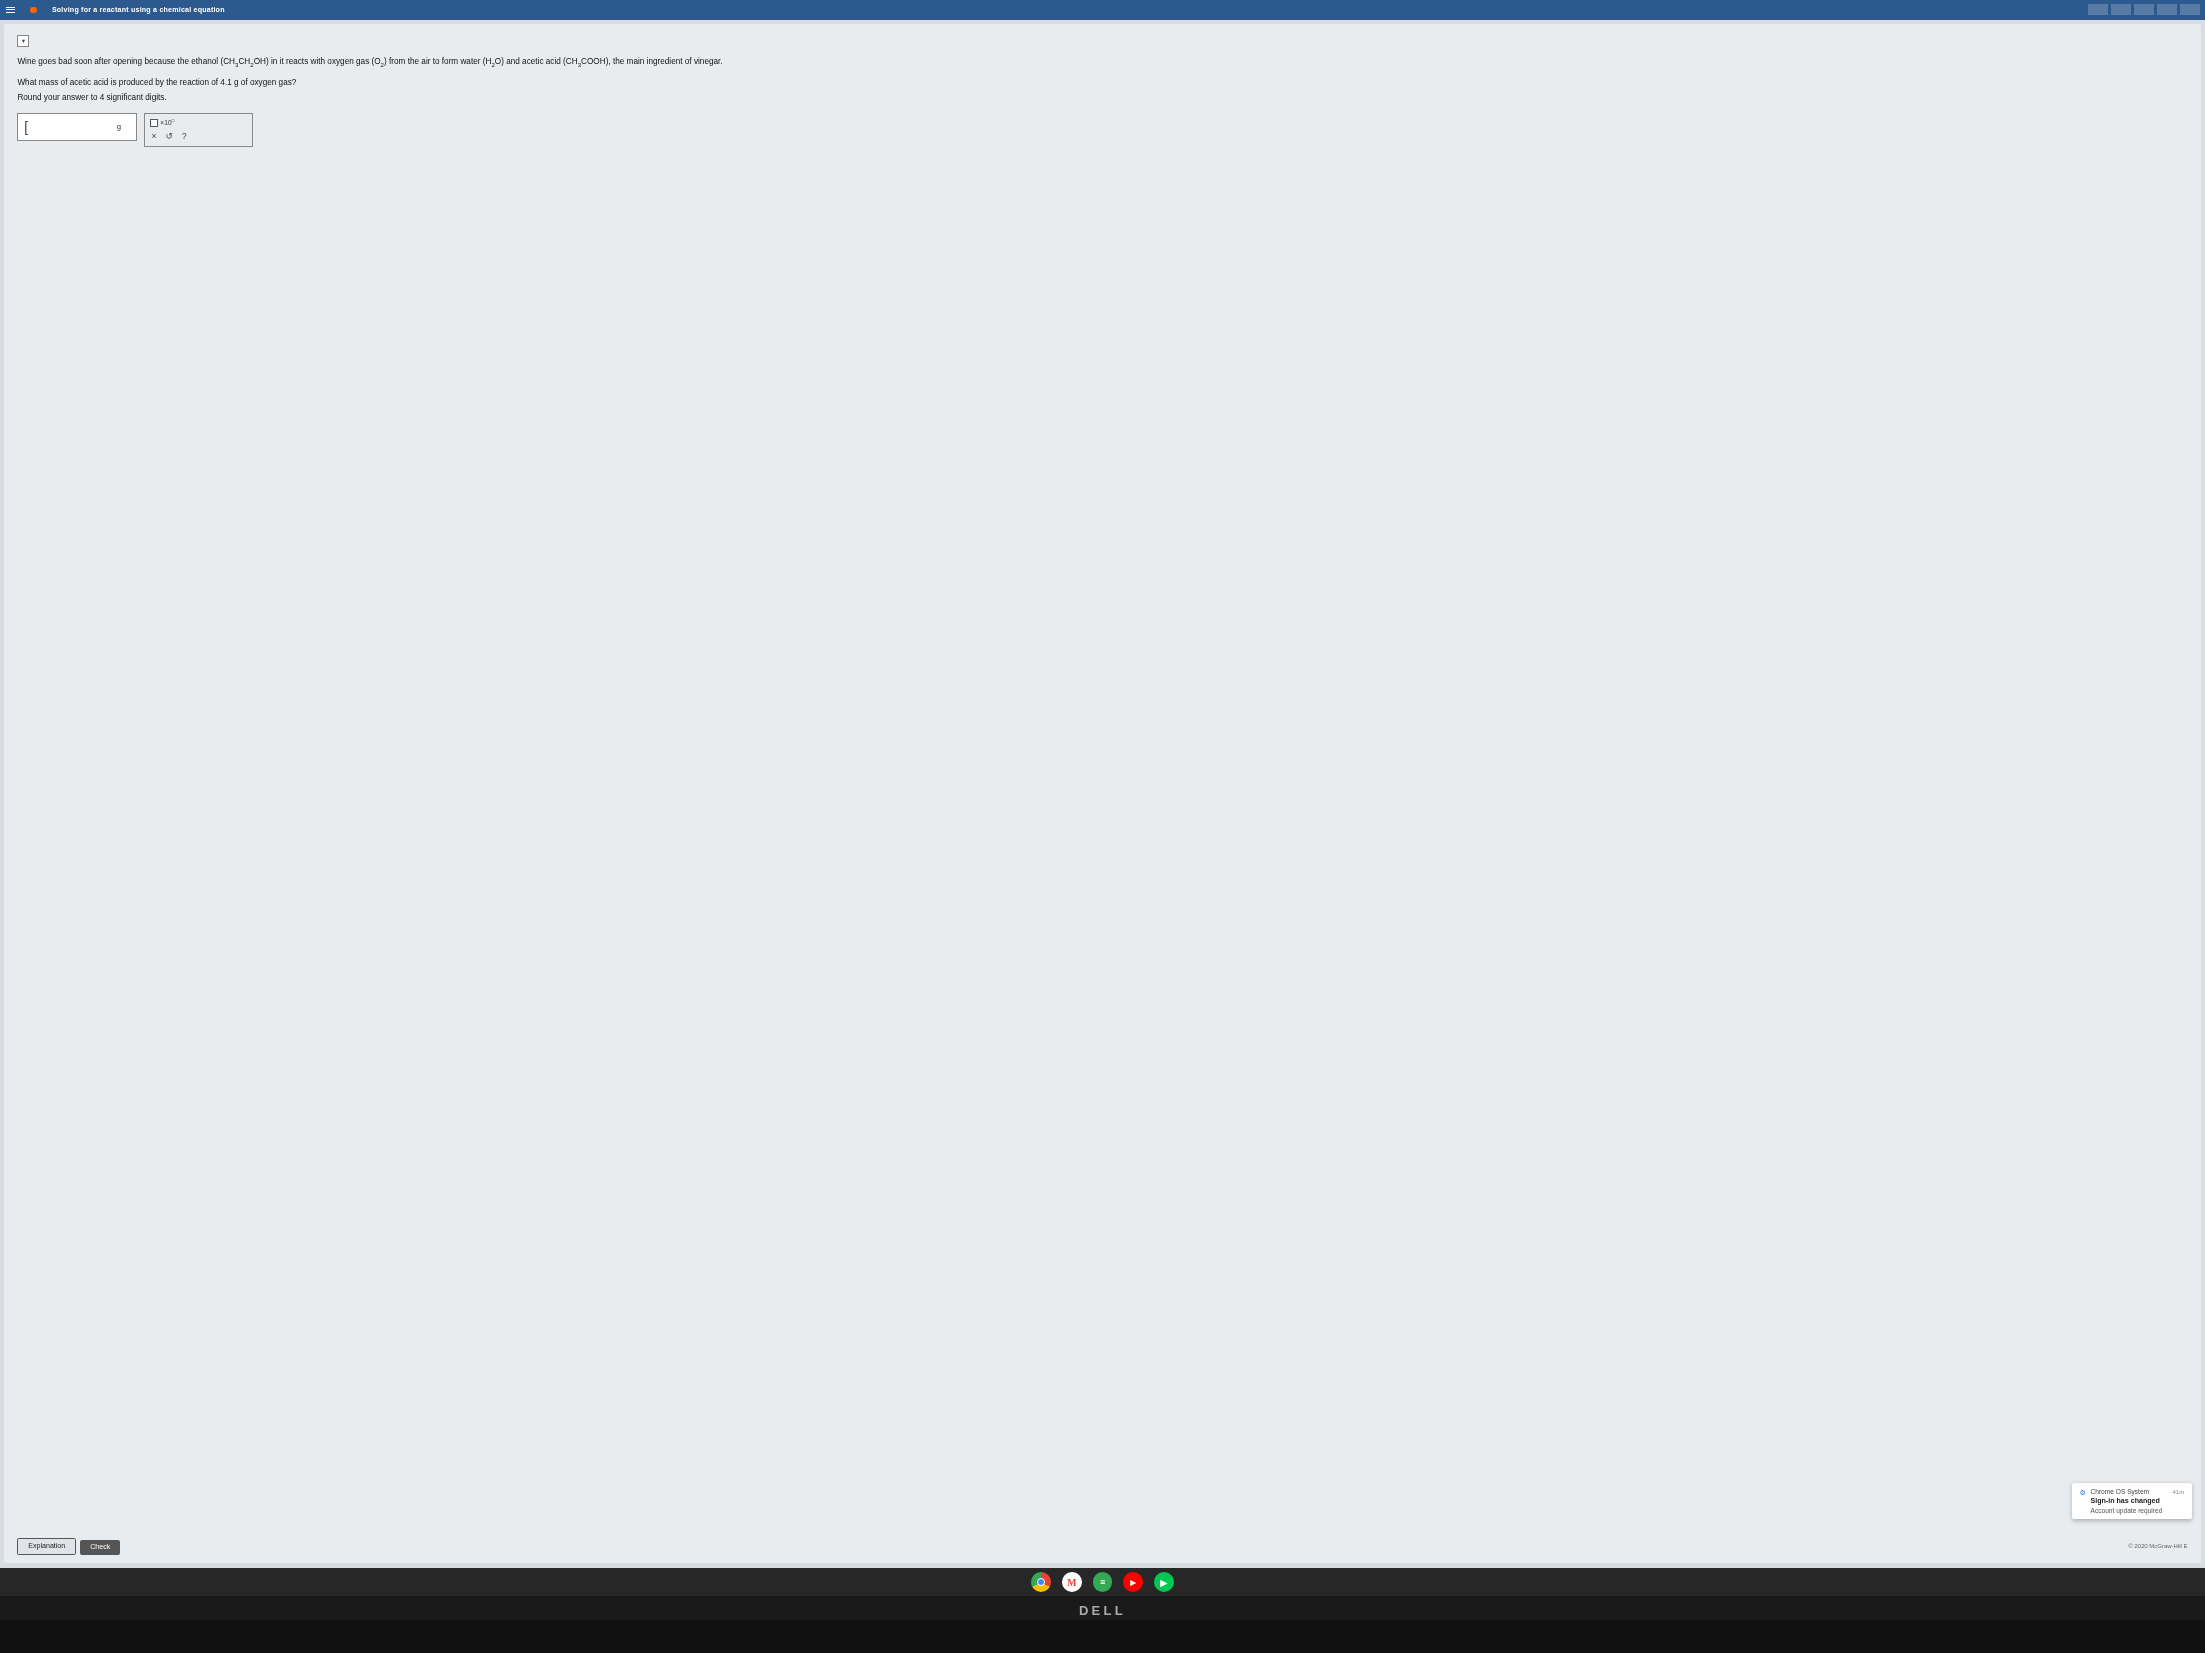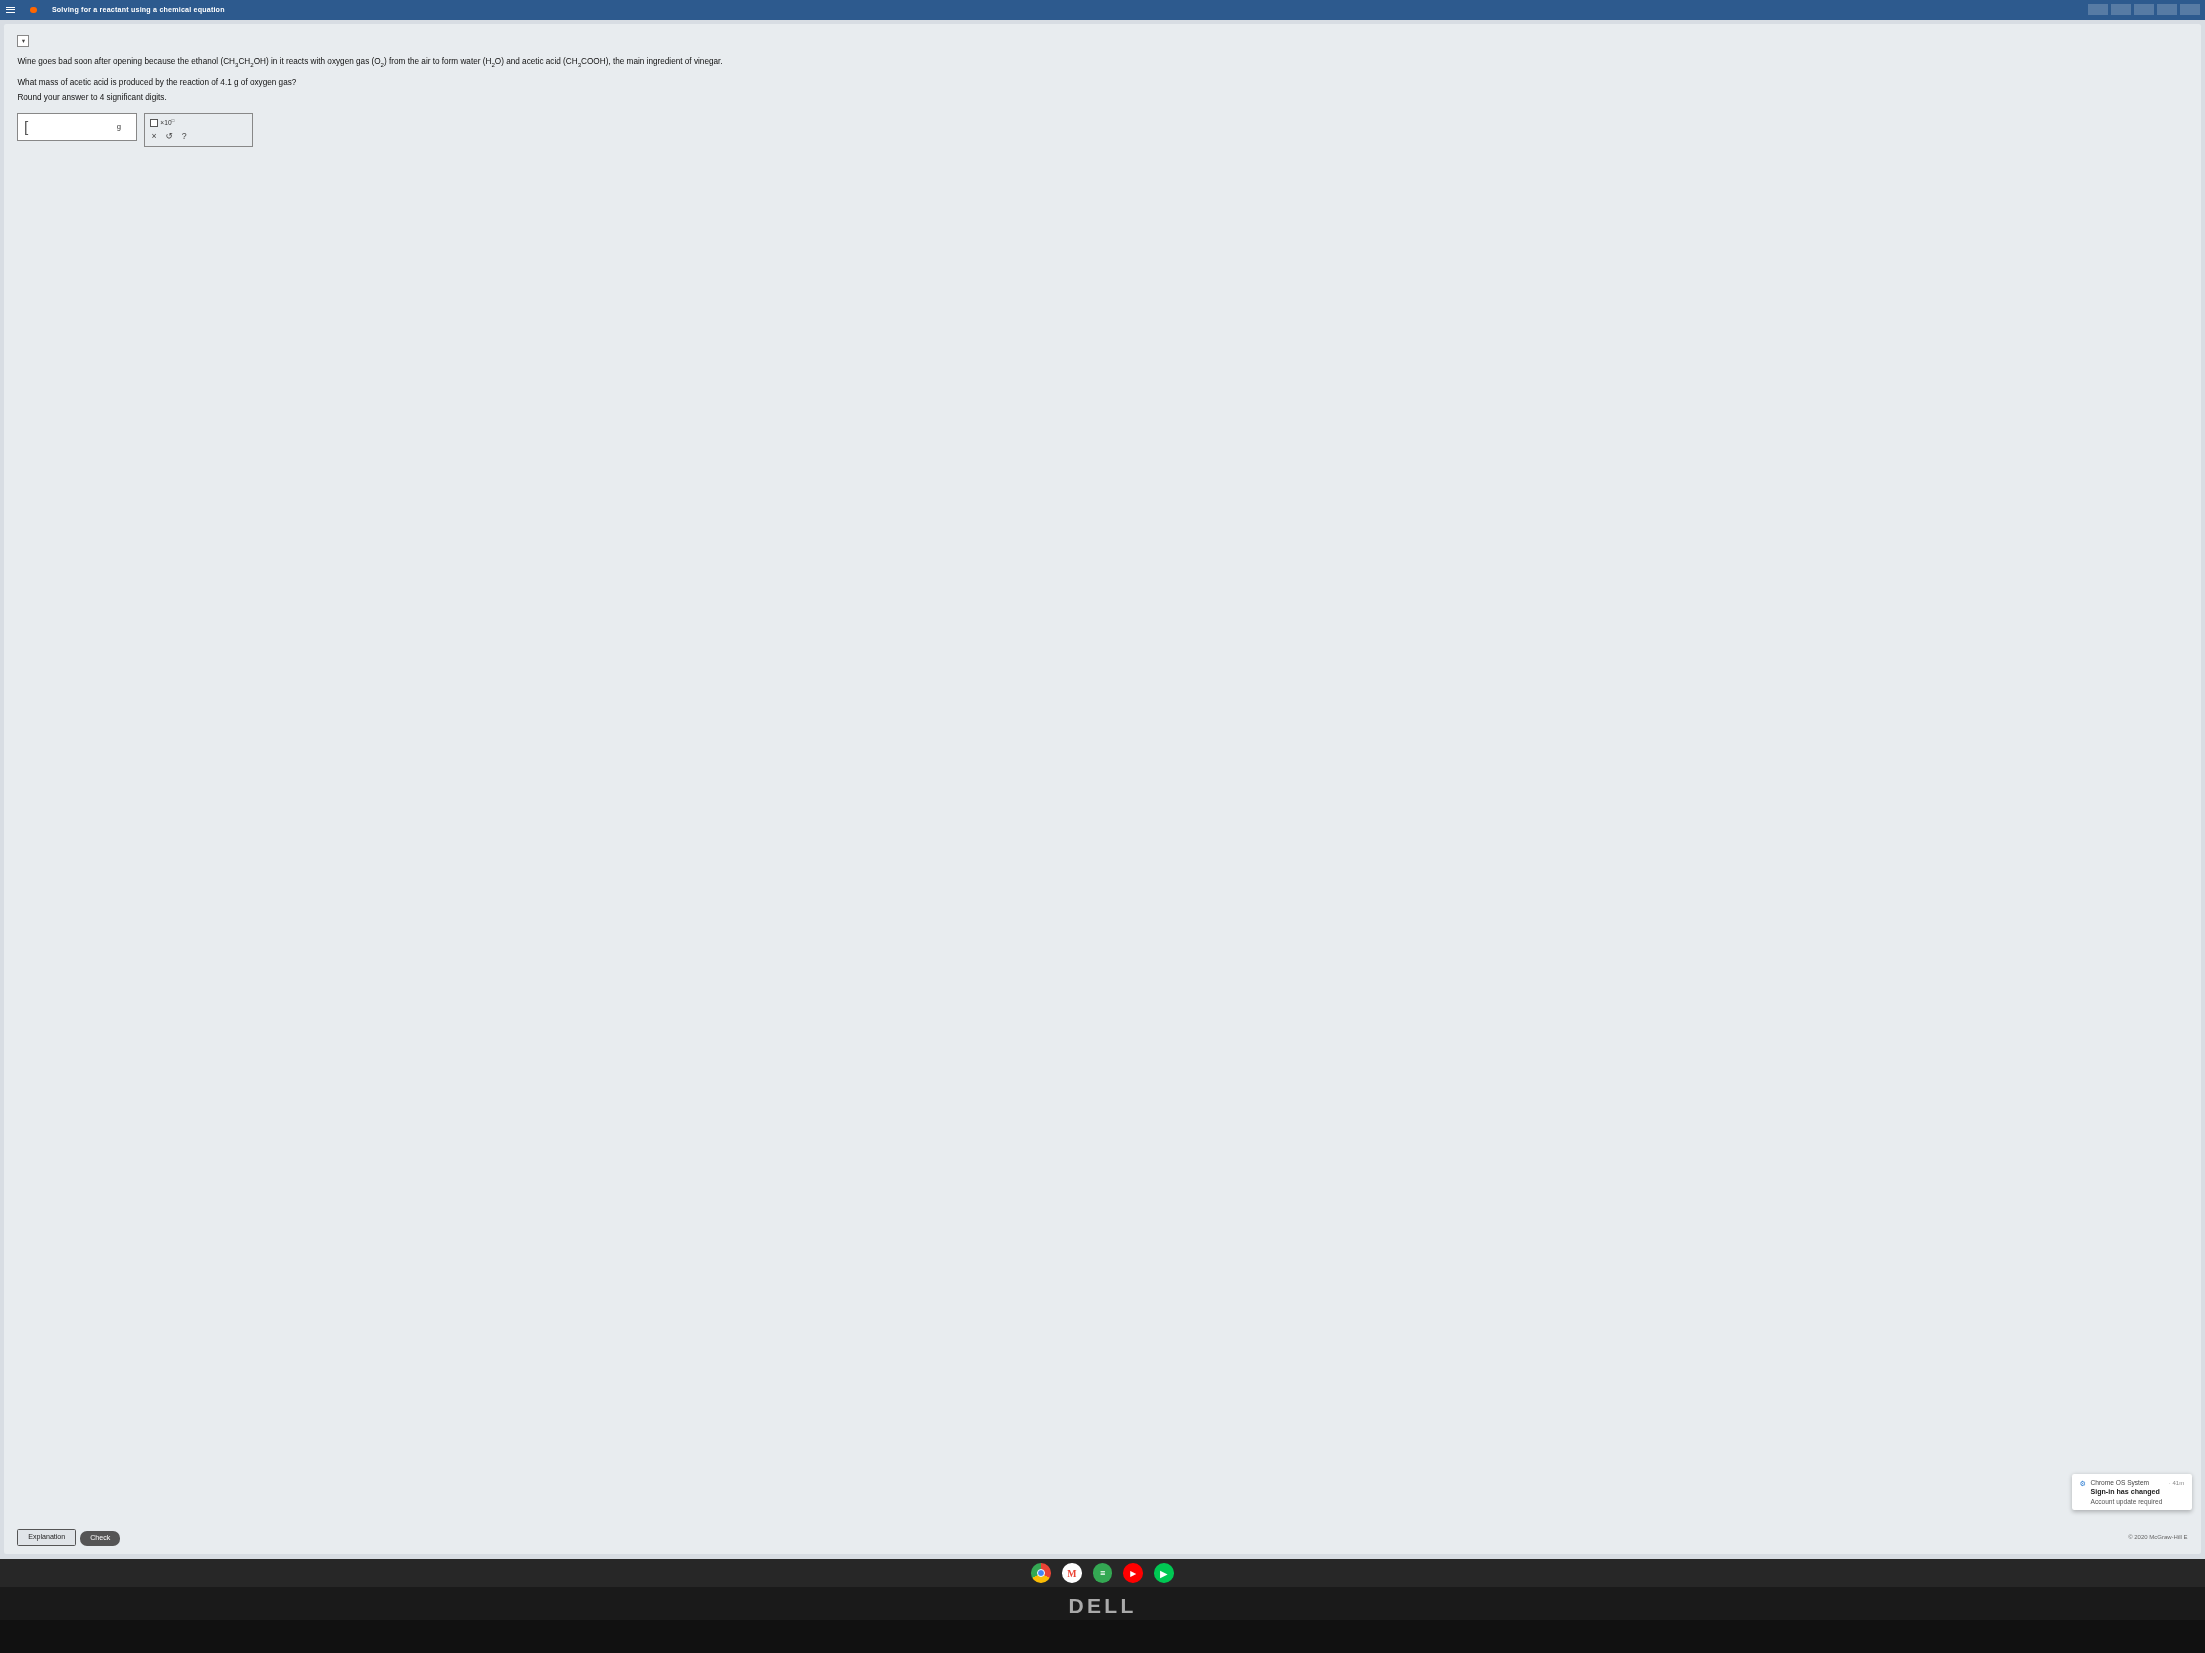--- a/index.html
+++ b/index.html
@@ -227,21 +227,21 @@
       border-radius: 1.6px;
     }
 
     .btn-check {
       background: #555;
       color: white;
       border: none;
       padding: 3.3px 9.8px;
       font-size: 7.1px;
       cursor: pointer;
-      border-radius: 7px;
+      border-radius: 2px;
     }
 
     .copyright-text {
       font-size: 6px;
       color: #666;
     }
 
     
     .notification-toast {
       position: absolute;
@@ -350,21 +350,21 @@
     .taskbar-icon.play {
       background: #00c853;
       font-size: 9.8px;
       color: white;
     }
 
     
     .dell-brand {
       text-align: center;
       color: #aaa;
-      font-size: 21px;
+      font-size: 13px;
       font-weight: 700;
       letter-spacing: 3.3px;
       padding: 6.6px 0 2.2px 0;
       font-family: 'Arial Black', sans-serif;
       flex-shrink: 0;
     }
 
     
     .bezel-bottom {
       background: #111;

